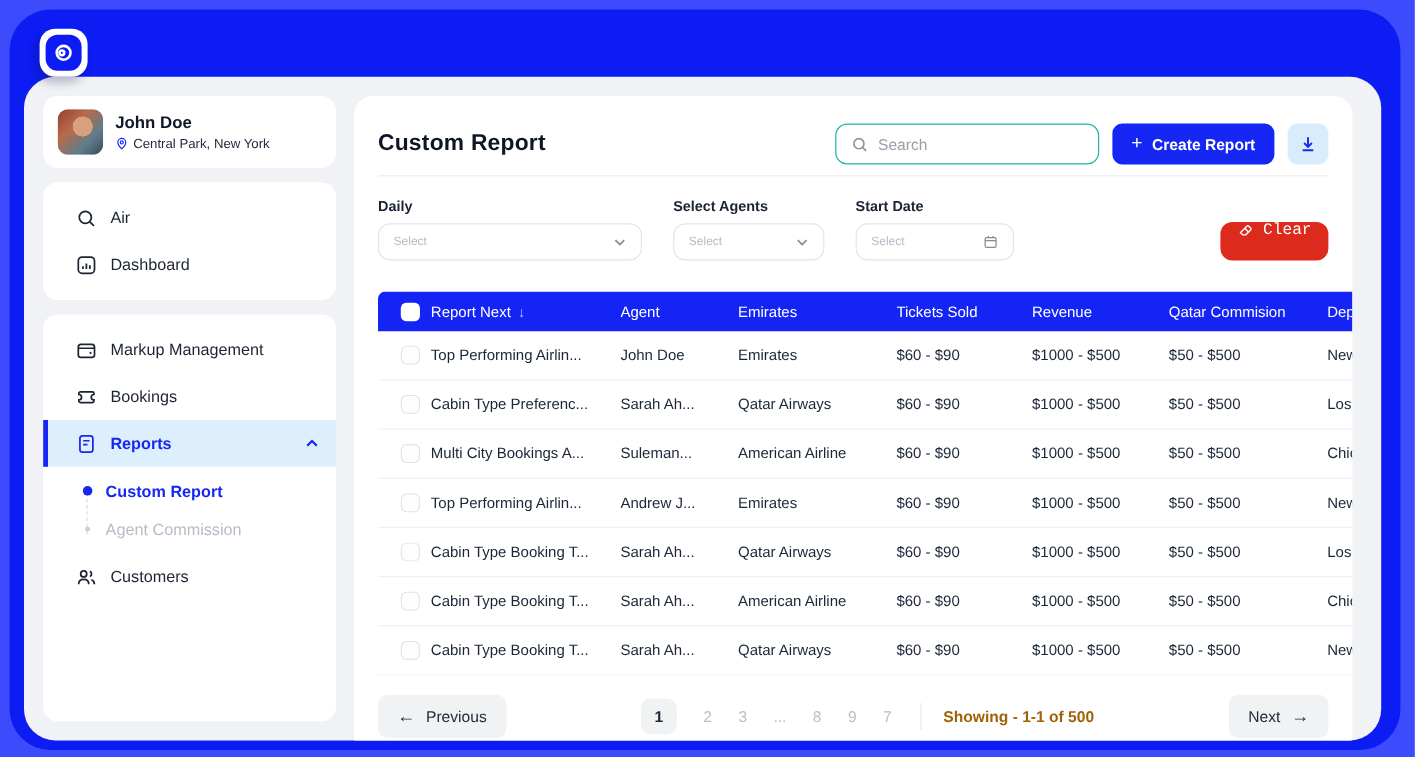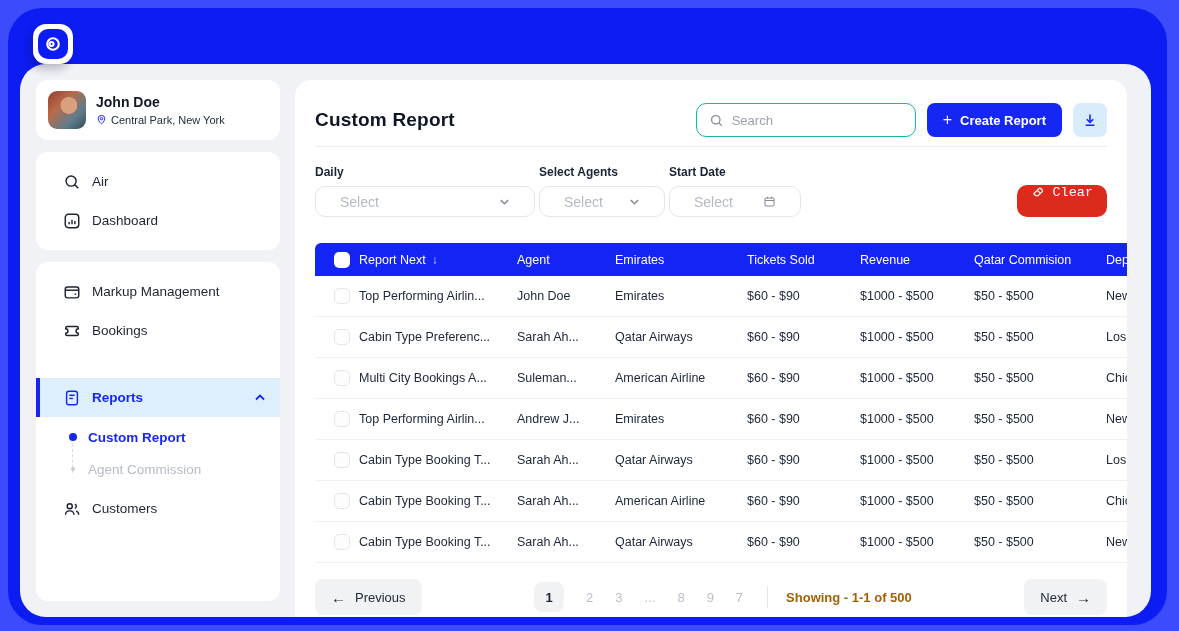--- a/index.html
+++ b/index.html
@@ -45,21 +45,21 @@
   .user-loc { display:flex; align-items:center; gap:4px; font-size:11px; color:#222d40; margin-top:2px; }
   .nav-card { padding:10px 0; }
   .nav-card.grow { flex:1; }
   .nav-item {
     display:flex; align-items:center; gap:11px;
     padding:0 14px 0 27px; height:39px; font-size:13.5px; color:#1d2433; cursor:pointer;
   }
   .nav-item svg { flex:none; }
   .nav-item.active {
     background:#ddeefd; border-left:4px solid #1627f3; padding-left:23px;
-    color:#1627f3; font-weight:700;margin-top:28px;
+    color:#1627f3; font-weight:700;
   }
   .nav-item.active .chev { margin-left:auto; color:#1627f3; }
   .subnav { position:relative; padding:4px 0; }
   .subnav::before {
     content:""; position:absolute; left:36px; top:16px; bottom:16px;
     border-left:1.5px dashed #d8dce2;
   }
   .sub-item {
     position:relative; display:flex; align-items:center;
     height:32px; padding-left:52px; font-size:13.5px; color:#b6bcc6; cursor:pointer;
@@ -92,26 +92,26 @@
     font-size:13px; font-weight:600; padding:0 16px; display:flex; align-items:center; gap:8px;
     cursor:pointer; font-family:"Liberation Sans", sans-serif;
   }
   .btn-primary .plus { font-size:16px; font-weight:400; line-height:1; }
   .btn-download {
     width:34px; height:34px; border:none; border-radius:8px; background:#d9ecfb;
     display:flex; align-items:center; justify-content:center; color:#1627f3; cursor:pointer;
   }
   .divider { border-bottom:1px solid #ededf0; margin-top:6px; }
   
-  .filters { display:flex; align-items:flex-end; gap:4px; margin-top:18px; }
+  .filters { display:flex; align-items:flex-end; gap:26px; margin-top:18px; }
   .filter-group { display:flex; flex-direction:column; gap:7px; }
   .filter-label { font-size:12px; font-weight:700; color:#1b2435; }
   .select {
     height:31px; border:1px solid #e2e5ea; border-radius:10px; background:#fff;
-    display:flex; align-items:center; padding:0 24px; font-size:14px; color:#b4bac4; cursor:pointer;
+    display:flex; align-items:center; padding:0 12px; font-size:10px; color:#b4bac4; cursor:pointer;
   }
   .select .sel-end { margin-left:auto; color:#858c98; display:flex; align-items:center; }
   .w-daily { width:220px; } .w-agents { width:126px; } .w-date { width:132px; }
   .btn-clear {
     margin-left:auto; height:32px; border:none; border-radius:10px; background:#dc2a1d;
     color:#fff; font-size:13.5px; font-weight:500; padding:0 14px;
     display:flex; align-items:flex-start; gap:7px; cursor:pointer; font-family:Liberation Mono, monospace;
   }
   
   .table-wrap { margin:26px -20px 0 0; overflow:hidden; }

